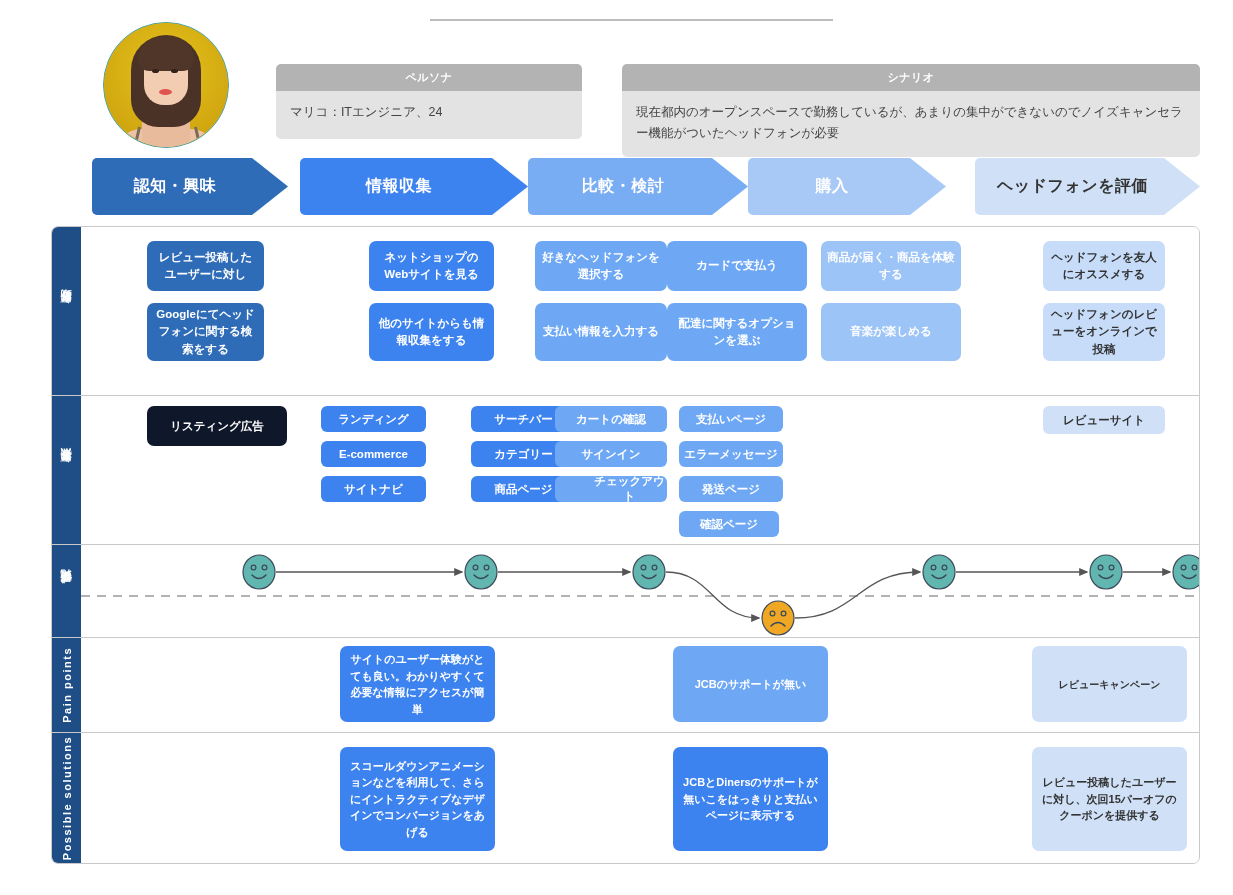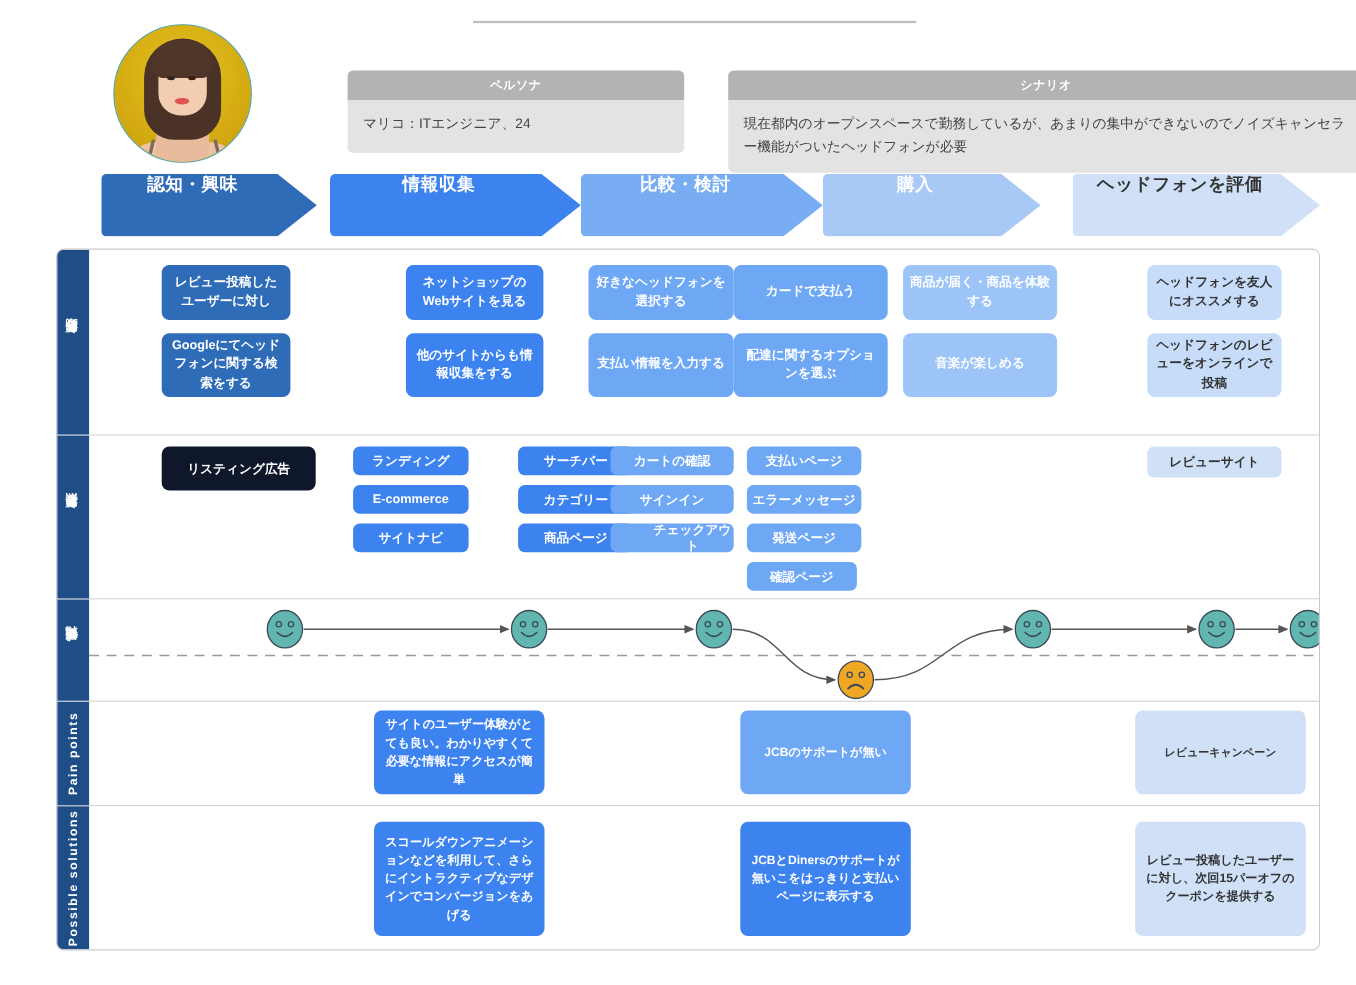--- a/index.html
+++ b/index.html
@@ -90,21 +90,20 @@
   .avatar .strap {
     position: absolute; top: 104px; width: 3px; height: 24px;
     background: #7a6a5c; transform-origin: top center;
   }
   .avatar .strap.l { left: 34px; transform: rotate(13deg); }
   .avatar .strap.r { left: 90px; transform: rotate(-13deg); }
 
   .infobox {
     position: absolute;
     top: 42px;
-    margin-left: 40px;
   }
   .infobox.persona { left: 276px; width: 306px; }
   .infobox.scenario { left: 622px; width: 578px; }
   .infobox .title {
     background: #b3b3b3;
     color: #ffffff;
     font-size: 11px;
     font-weight: bold;
     text-align: center;
     padding: 6px 0 6px 0;
@@ -128,20 +127,21 @@
   .phases {
     position: absolute;
     left: 0; top: 158px;
     width: 1233px; height: 62px;
   }
   .phase {
     position: absolute;
     top: 0;
     height: 57px;
     display: flex;
+    align-items: center;
     justify-content: center;
     font-size: 16px;
     font-weight: bold;
     letter-spacing: 0.5px;
     clip-path: polygon(0 0, calc(100% - 36px) 0, 100% 50%, calc(100% - 36px) 100%, 0 100%);
     border-radius: 5px 0 0 5px;
     box-sizing: border-box;
     padding-right: 30px;
   }
 

